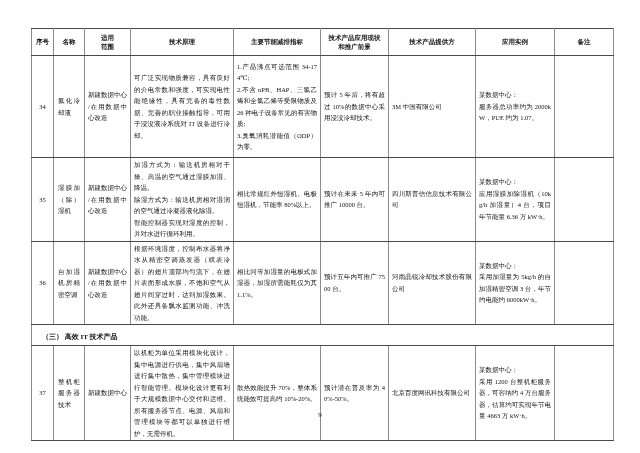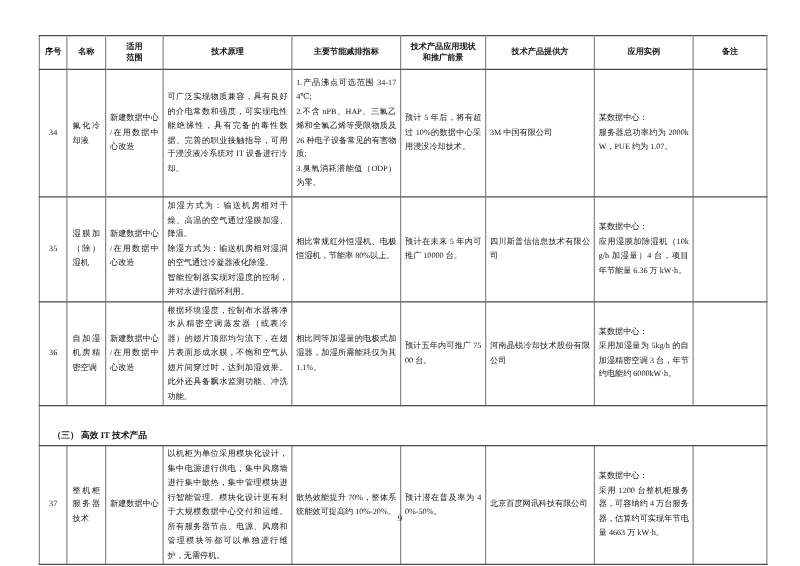--- a/index.html
+++ b/index.html
@@ -39,21 +39,21 @@
   .secrow{height:16px;}
   .r37{height:89px;}
   td.c-no{text-align:center;padding:0;}
   td.c-name{text-align:justify;text-justify:inter-character;padding:1px 4px;}
   td.c-scope{text-align:justify;text-justify:inter-character;}
   td.c-principle,td.c-indicators,td.c-status,td.c-provider,td.c-example{
     text-align:justify;text-justify:inter-character;
   }
   tr.secrow td{
     font-size:7px;font-weight:bold;text-align:left;
-    padding:17px 2px 1px 10px;white-space:nowrap;
+    padding:6px 2px 1px 10px;white-space:nowrap;
     line-height:13px;
   }
   .pageno{
     position:absolute;left:0;top:411px;width:640px;
     text-align:center;font-size:7px;color:#222;
   }
 </style>
 </head>
 <body>
 

